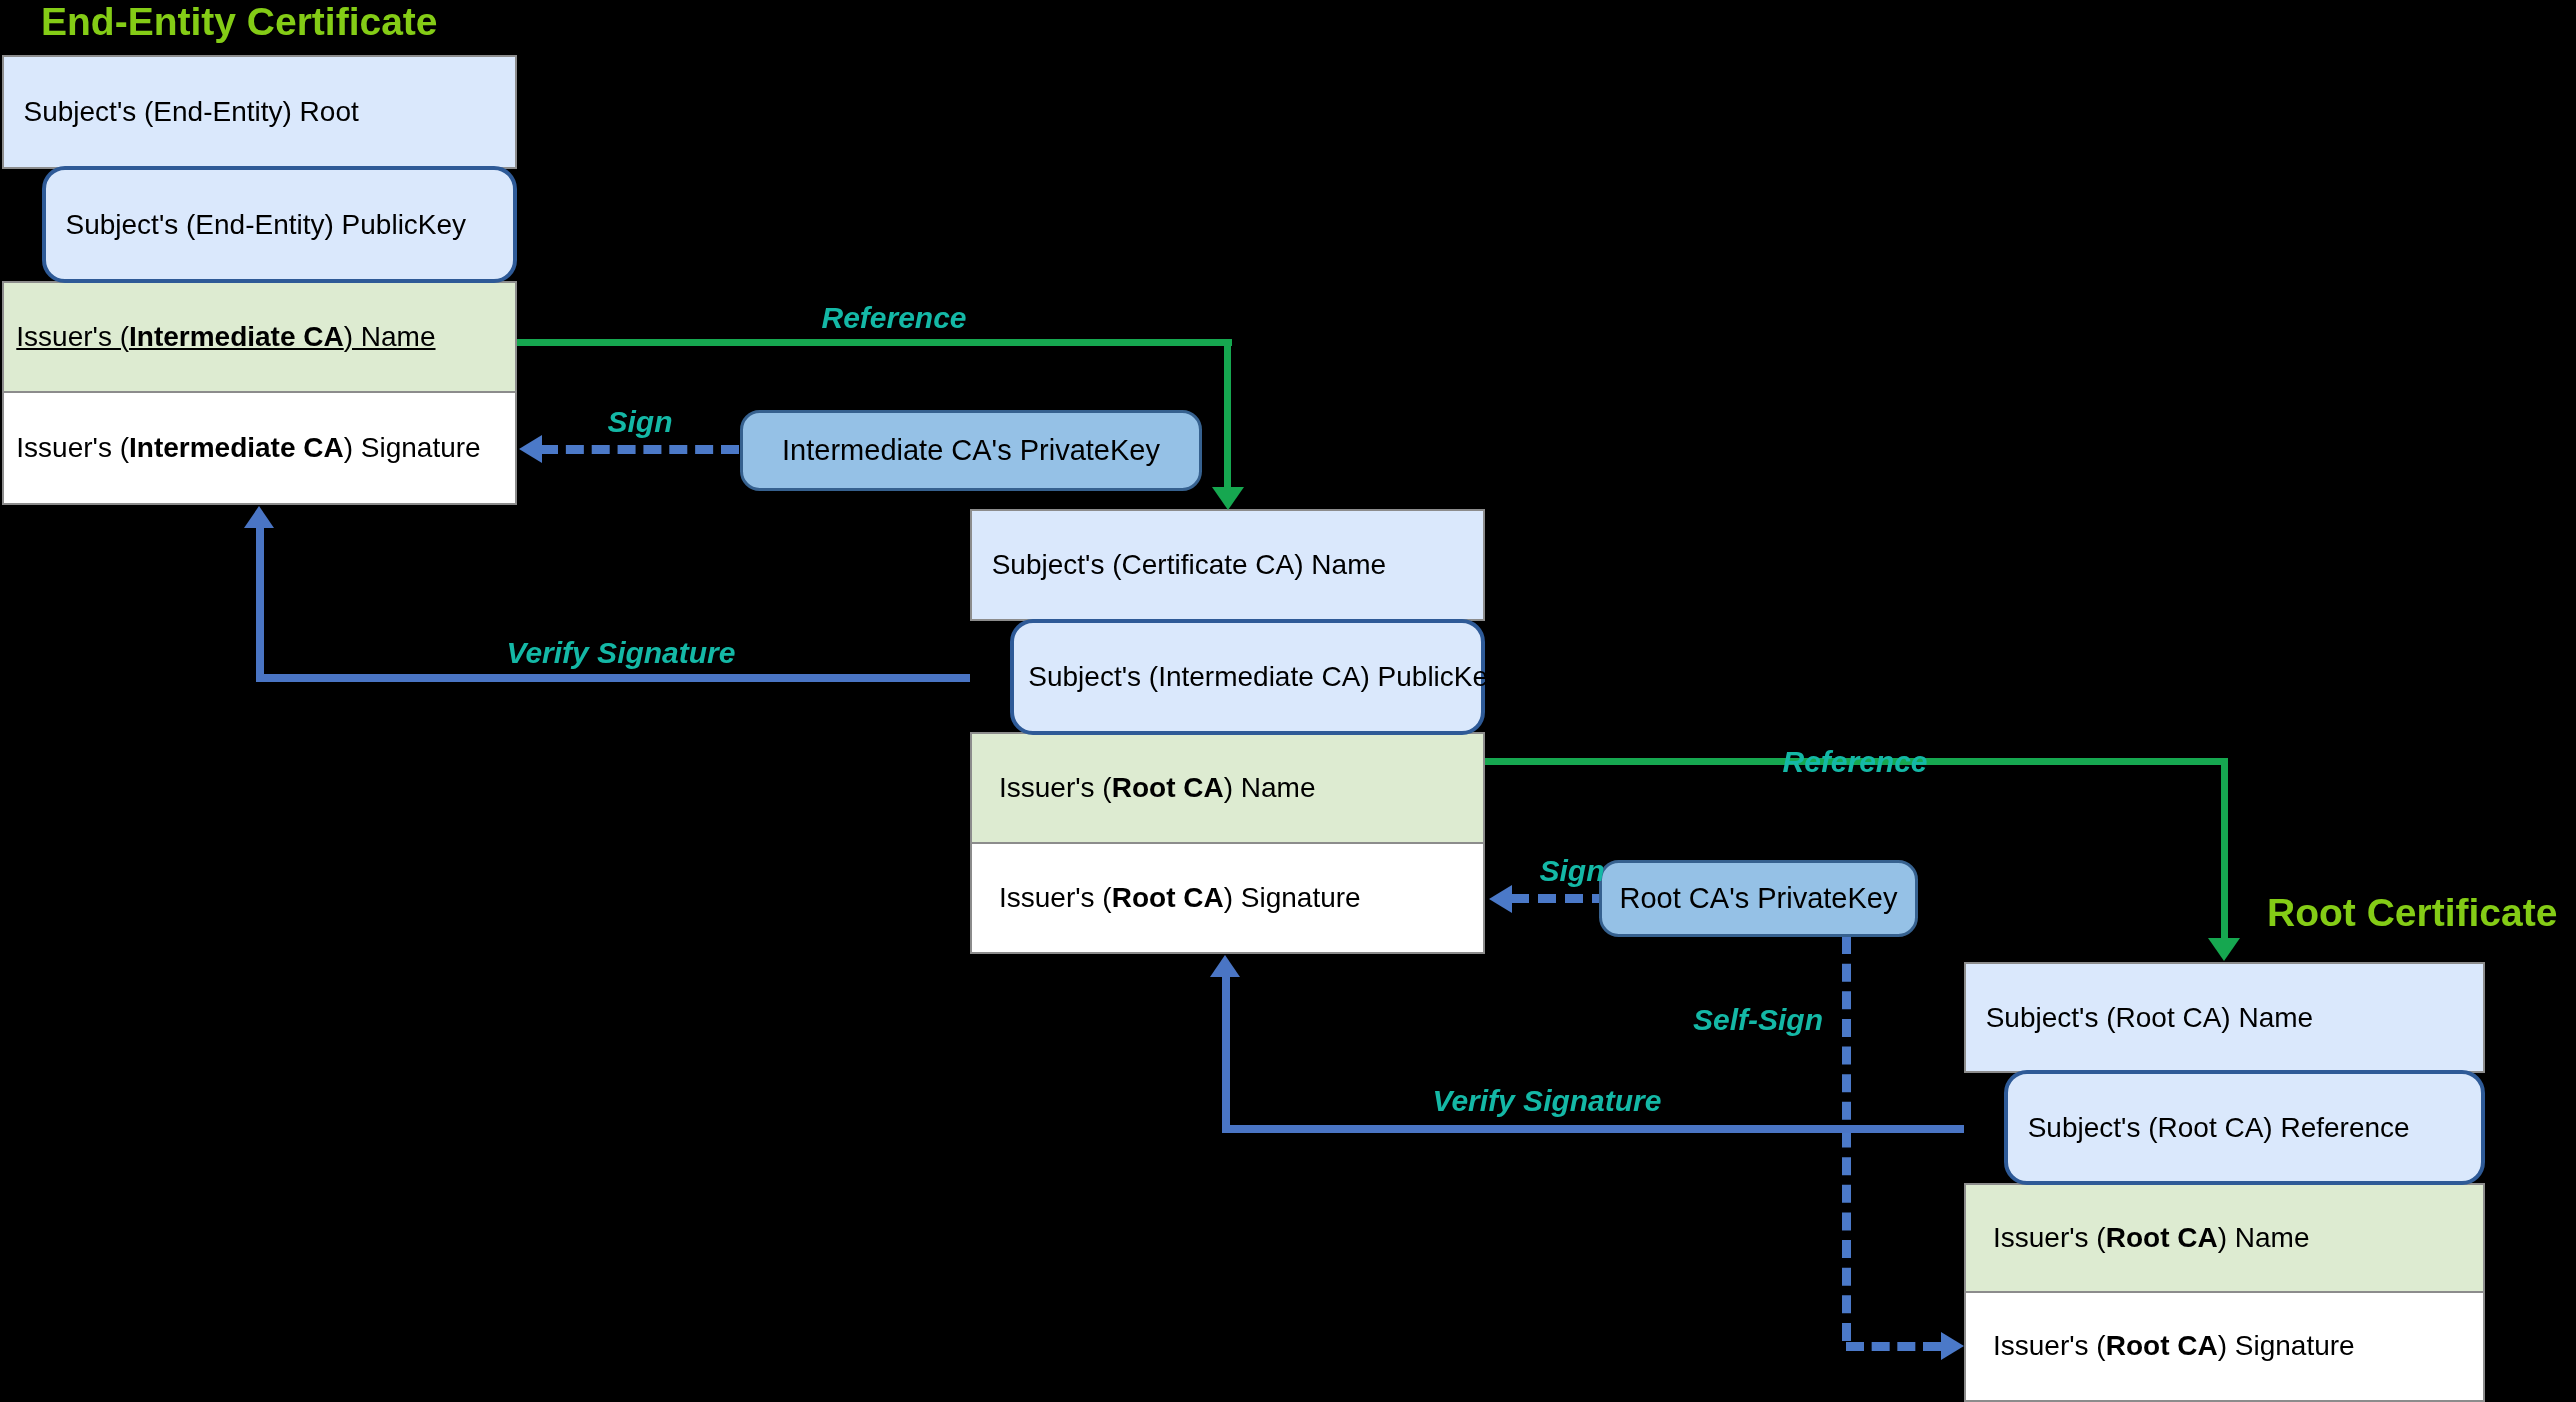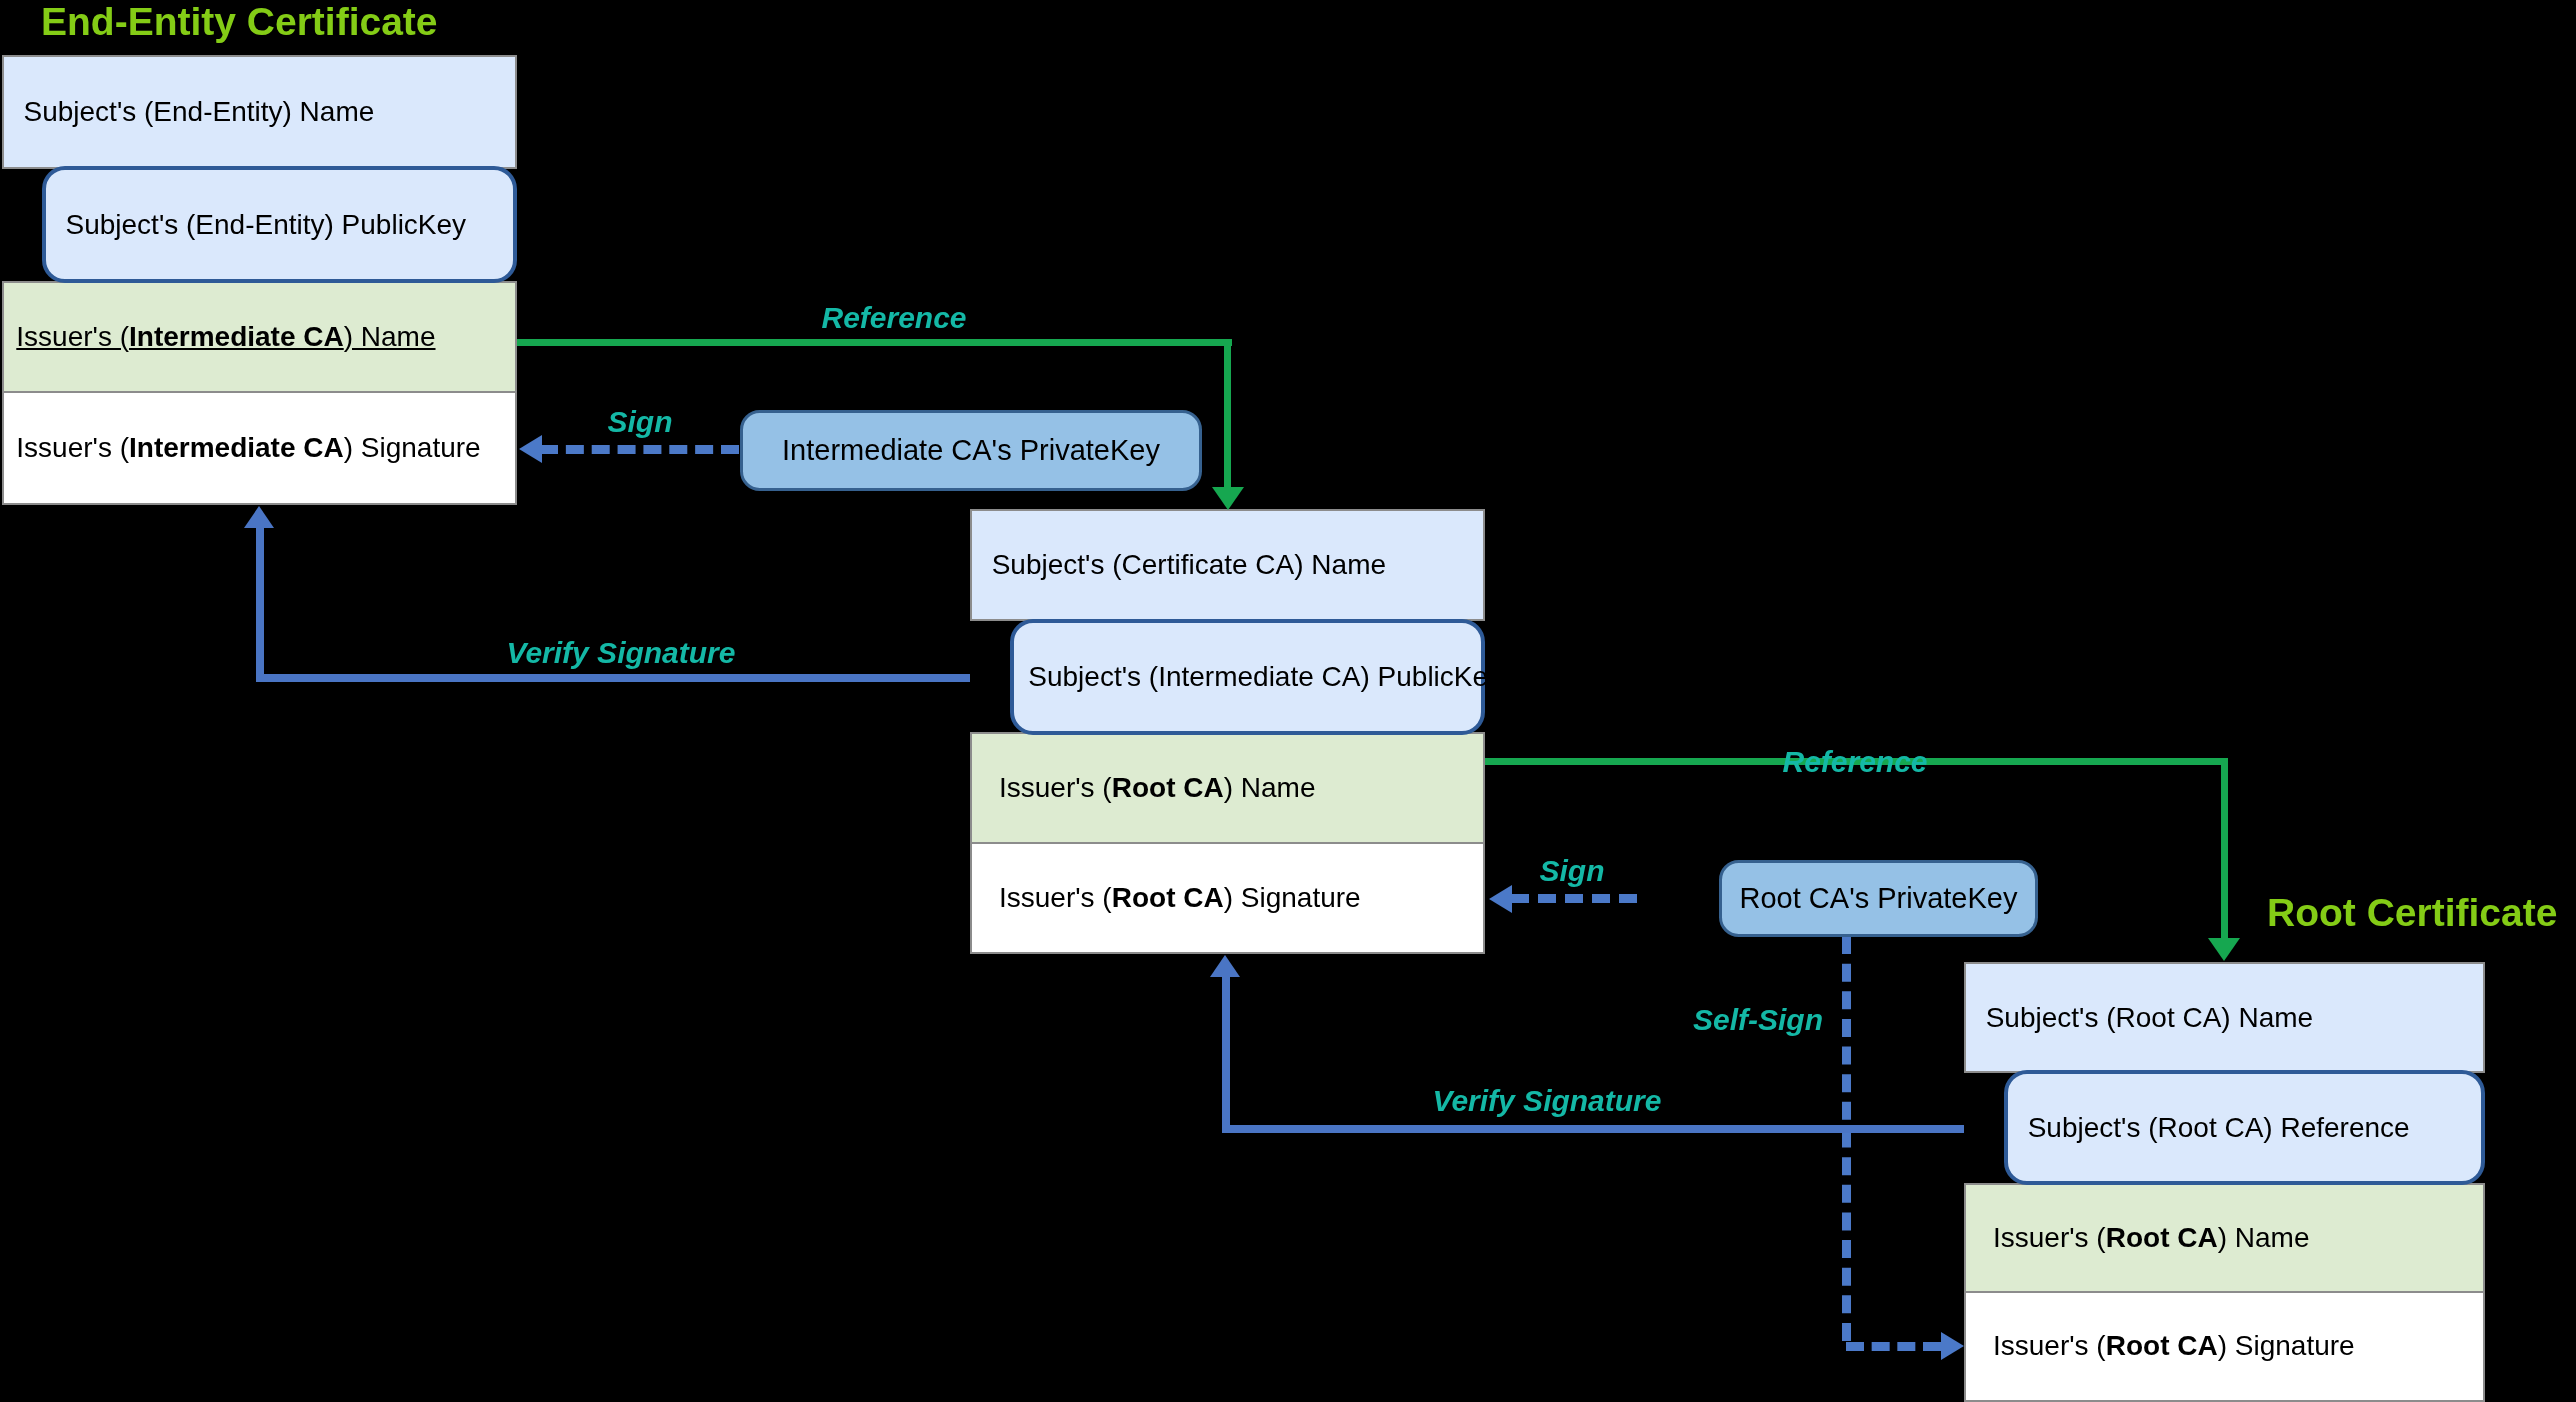--- a/index.html
+++ b/index.html
@@ -48,21 +48,21 @@
 </head>
 <body>
 
 <div id="page">
 
   <div class="cert-title" style="left:41px;top:1.8px;">End-Entity Certificate</div>
   <div class="cert-title" style="left:2267px;top:893px;">Root Certificate</div>
 
   <div class="cert" style="left:1.8px;top:55px;width:515px;height:450px;">
     <div class="row subject">
-      <span>Subject's (End-Entity) Name</span>
+      <span>Subject's (End-Entity) Root</span>
     </div>
     <div class="row pubkey">
       <span>Subject's (End-Entity) PublicKey</span>
     </div>
     <div class="row issuer-name" style="padding-left:12.5px;text-decoration:underline;">
       <span><span>Issuer's (</span><b>Intermediate CA</b><span>) Name</span></span>
     </div>
     <div class="row issuer-sig" style="padding-left:12.5px;">
       <span><span>Issuer's (</span><b>Intermediate CA</b><span>) Signature</span></span>
     </div>
@@ -94,21 +94,21 @@
       <span><span>Issuer's (</span><b>Root CA</b><span>) Name</span></span>
     </div>
     <div class="row issuer-sig" style="padding-left:27px;">
       <span><span>Issuer's (</span><b>Root CA</b><span>) Signature</span></span>
     </div>
   </div>
 
   <div class="pk" style="left:740px;top:410px;width:462px;height:81px;">
     <span>Intermediate CA's PrivateKey</span>
   </div>
-  <div class="pk" style="left:1719px;top:860px;width:319px;height:77px;align-items:center;">
+  <div class="pk" style="left:1599px;top:860px;width:319px;height:77px;align-items:center;">
     <span>Root CA's PrivateKey</span>
   </div>
 
   <div class="seg green" style="left:517px;top:339px;width:715px;height:7.2px;"></div>
   <div class="seg green" style="left:1224px;top:339px;width:7.2px;height:148px;"></div>
   <div class="tri down-green" style="left:1212px;top:487px;"></div>
 
   <div class="dash-h" style="left:540px;top:445px;width:199px;"></div>
   <div class="tri left-blue" style="left:519px;top:435px;"></div>
 

